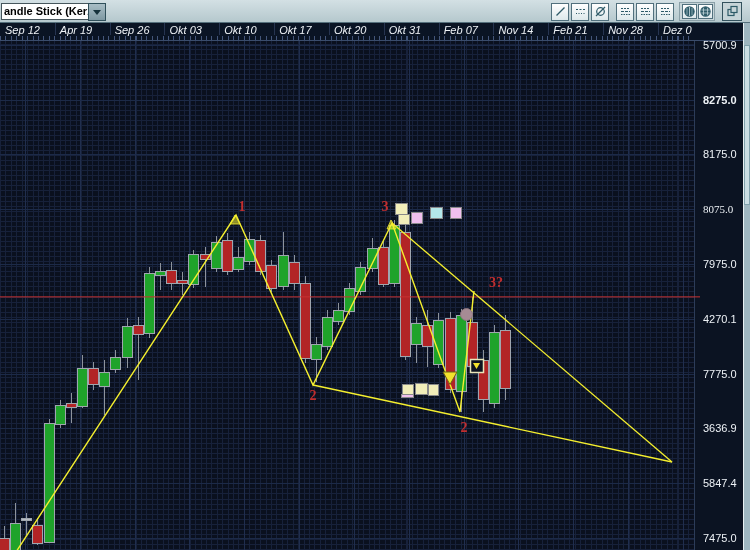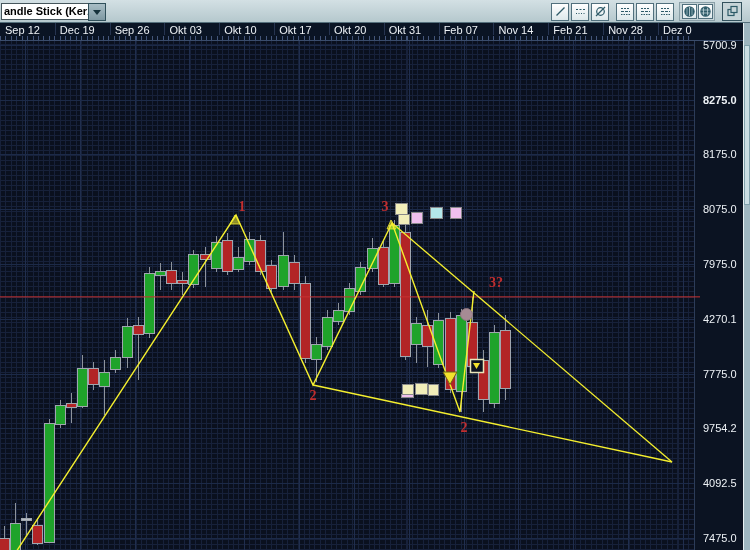--- a/index.html
+++ b/index.html
@@ -25,21 +25,21 @@
         box-sizing:border-box;margin-left:2px;}
   .tray{display:flex;background:#c6d4d8;border:1px solid #8aa0a8;padding:1px;margin-left:5px;}
   .tray .tbtn{width:15px;height:15px;margin-left:1px;}
   .tbtn.cascade{width:20px;height:19px;background:#c6d4d8;border:1px solid #33525e;}
 
   
   .datebar{position:absolute;left:0;top:22px;width:750px;height:18px;background:#0a1424;
            border-bottom:1px solid #3a4c6c;z-index:65;color:#eef2f6;}
   .datebar .ruler{position:absolute;left:0;bottom:0;width:694px;height:4px;
            background:repeating-linear-gradient(90deg,#44567a 0 1px,transparent 1px 5.42px);}
-  .dlabel{position:absolute;top:2px;font-size:11px;white-space:nowrap;}
+  .dlabel{position:absolute;top:2px;font-size:11px;white-space:nowrap;font-style:italic;}
   .dsep{position:absolute;top:0;width:1px;height:13px;background:#263450;}
 
   
   #chart{position:absolute;left:0;top:40px;width:694px;height:510px;overflow:hidden;z-index:10;
          background-color:#0a101e;
          background-image:
            repeating-linear-gradient(90deg,#17213a 0 1px,transparent 1px 5.42px),
            repeating-linear-gradient(0deg,#17213a 0 1px,transparent 1px 5.05px);}
   .vgrid{position:absolute;top:0;width:1px;height:510px;background:#202e4e;}
   .hgrid{position:absolute;left:0;width:694px;height:1px;background:#1c2a48;}
@@ -141,21 +141,21 @@
               <rect x="5" y="1.5" width="6" height="6" fill="#c6d4d8"></rect>
             </svg>
           </div>
         </div>
       </div>
   </div>
 
   <div class="datebar" id="datebar">
     <div class="ruler"></div>
   <span class="dlabel" style="left: 5px;">Sep 12</span>
-      <span class="dlabel" style="left: 59.83px;">Dec 19</span>
+      <span class="dlabel" style="left: 59.83px;">Apr 19</span>
       <div class="dsep" style="left: 54.83px;"></div>
       <span class="dlabel" style="left: 114.66px;">Sep 26</span>
       <div class="dsep" style="left: 109.66px;"></div>
       <span class="dlabel" style="left: 169.49px;">Okt 03</span>
       <div class="dsep" style="left: 164.49px;"></div>
       <span class="dlabel" style="left: 224.32px;">Okt 10</span>
       <div class="dsep" style="left: 219.32px;"></div>
       <span class="dlabel" style="left: 279.15px;">Okt 17</span>
       <div class="dsep" style="left: 274.15px;"></div>
       <span class="dlabel" style="left: 333.98px;">Okt 20</span>
@@ -289,26 +289,26 @@
       <div class="wick" style="left: 494.16px; top: 284.828px; height: 83.296px;"></div>
       <div class="body" style="left: 489.16px; top: 291.952px; height: 70.144px; background: rgb(31, 163, 42);"></div>
       <div class="wick" style="left: 505.3px; top: 274.964px; height: 84.94px;"></div>
       <div class="body" style="left: 500.3px; top: 289.76px; height: 56.992px; background: rgb(178, 36, 38);"></div>
     </div>
 
   <div class="priceaxis" id="priceaxis">
       <span class="plabel" style="top: -1.2px;">5700.9</span>
       <span class="plabel" style="top: 53.6px; font-weight: bold;">8275.0</span>
       <span class="plabel" style="top: 108.4px;">8175.0</span>
-      <span class="plabel" style="top: 163.2px;">8075.0</span>
+      <span class="plabel" style="top: 163.2px; font-family: Liberation Serif, serif;">8075.0</span>
       <span class="plabel" style="top: 218px;">7975.0</span>
       <span class="plabel" style="top: 272.8px;">4270.1</span>
       <span class="plabel" style="top: 327.6px;">7775.0</span>
-      <span class="plabel" style="top: 382.4px;">9754.2</span>
-      <span class="plabel" style="top: 437.2px;">4092.5</span>
+      <span class="plabel" style="top: 382.4px;">3636.9</span>
+      <span class="plabel" style="top: 437.2px;">5847.4</span>
       <span class="plabel" style="top: 492px;">7475.0</span>
     </div>
 
   <svg id="overlay" xmlns="http://www.w3.org/2000/svg">
       <line x1="0" y1="296.88" x2="700" y2="296.88" stroke="#c83232" stroke-width="1"></line>
       <polyline points="16,552 236,215 313,385 392,223 460,412 474,291" fill="none" stroke="#f5ef2e" stroke-width="1.4"></polyline>
       <line x1="392" y1="223" x2="672" y2="462" stroke="#f5ef2e" stroke-width="1.3"></line>
       <line x1="313" y1="385" x2="672" y2="462" stroke="#f5ef2e" stroke-width="1.3"></line>
       <polygon points="230,224 240,224 235,215" fill="rgba(245,239,46,0.55)" stroke="#f5ef2e" stroke-width="0.8"></polygon>
       <polygon points="387,229 396,229 391,220" fill="rgba(245,239,46,0.55)" stroke="#f5ef2e" stroke-width="0.8"></polygon>

